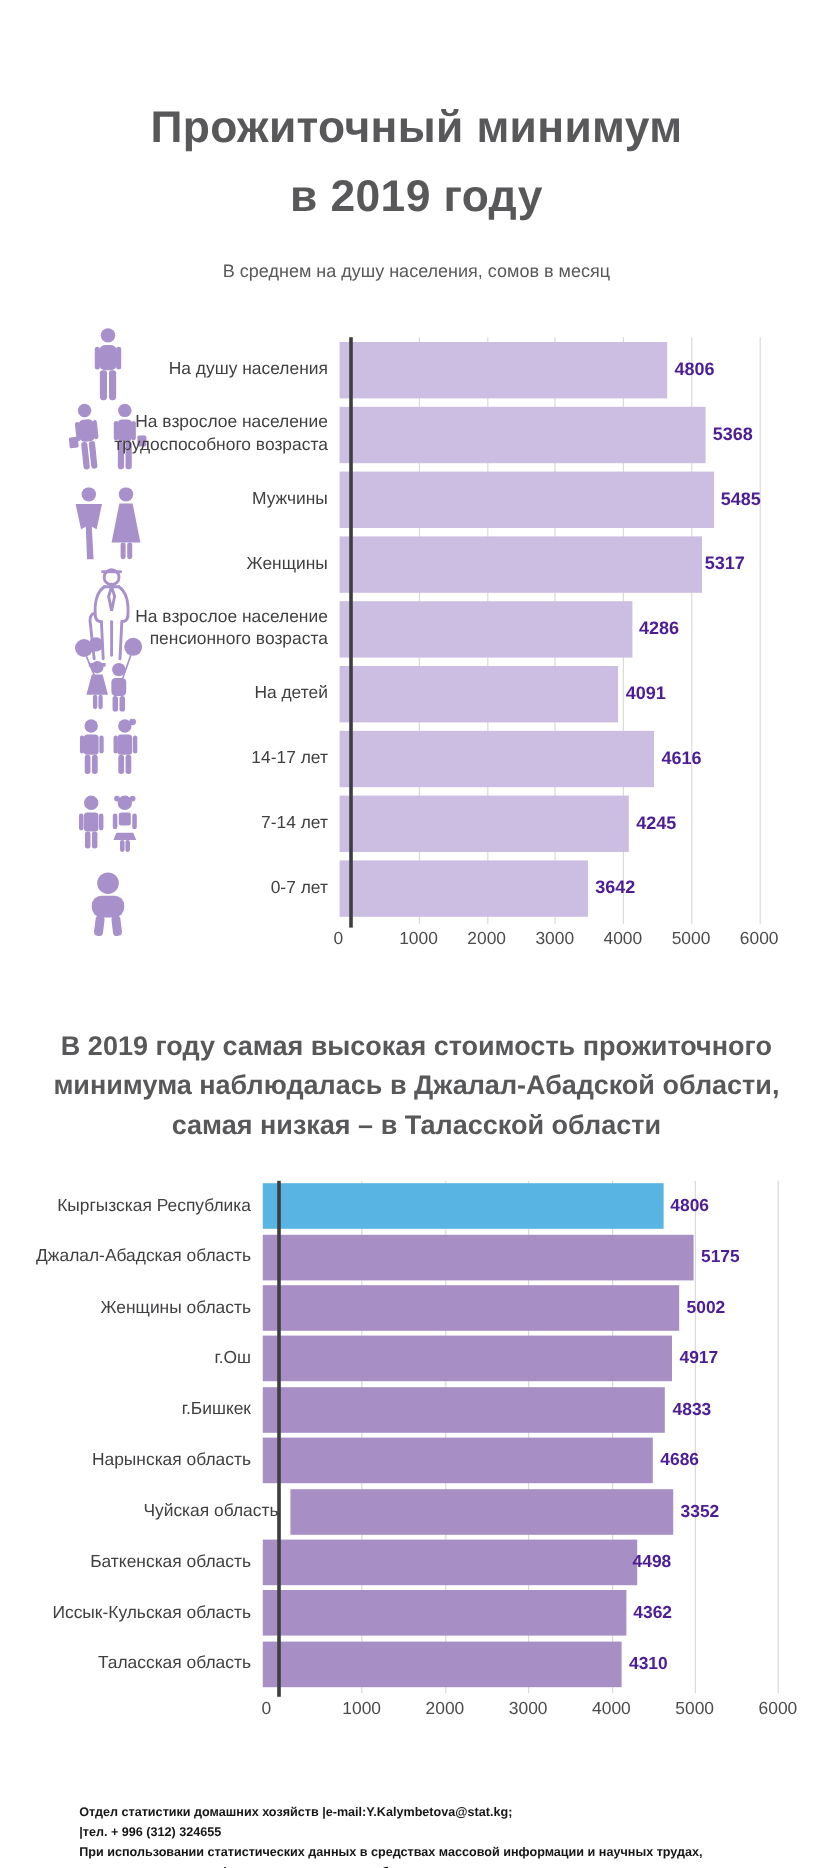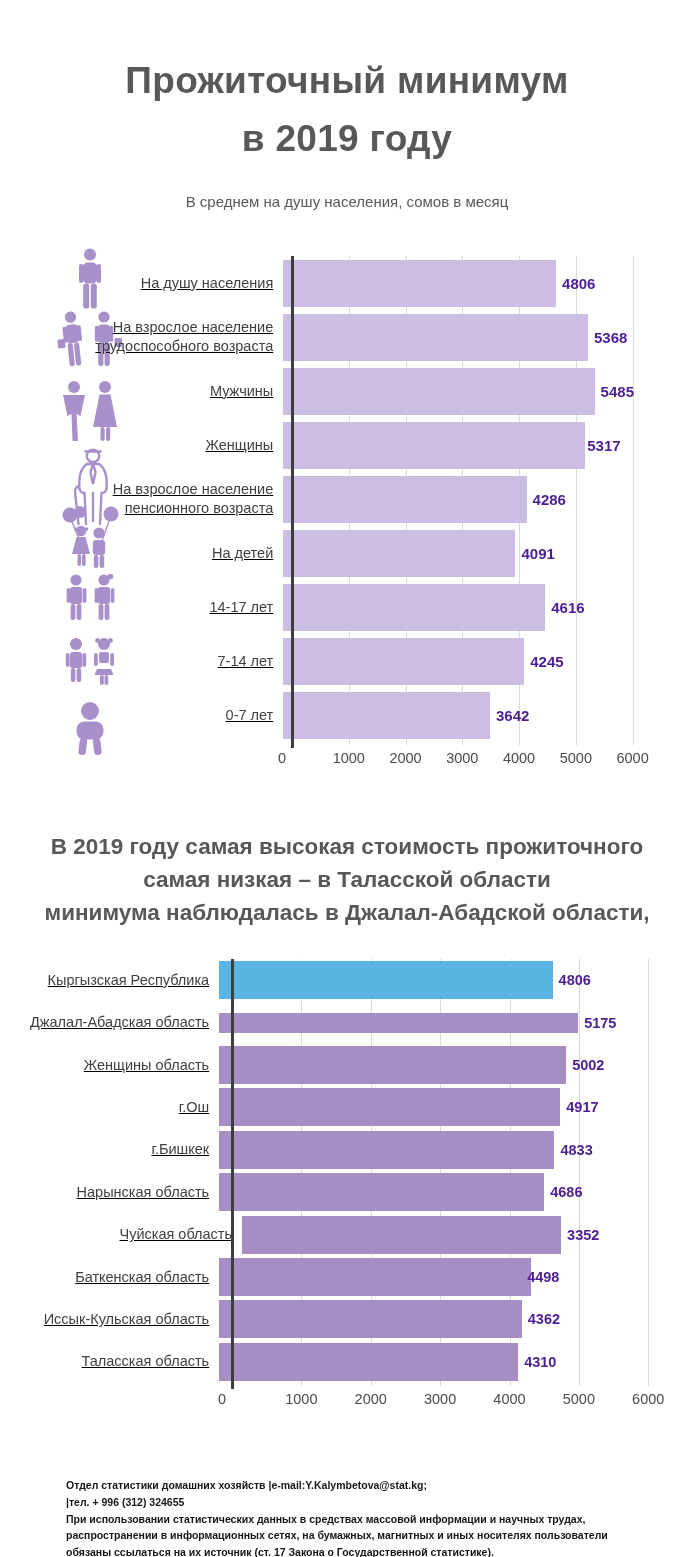--- a/index.html
+++ b/index.html
@@ -1,25 +1,25 @@
 <!DOCTYPE html>
 <html><head>
 <meta charset="utf-8">
 <style>
   * { margin:0; padding:0; box-sizing:border-box; }
   body { background:#ffffff; font-family:"Liberation Sans", sans-serif; }
   .page { position:relative; width:694px; height:1557px; background:#fff; overflow:hidden; }
 
   
-  .hdr { padding-top:52px; text-align:center; }
+  .hdr { padding-top:77px; text-align:center; }
   .title { font-size:37px; line-height:58px; font-weight:bold; color:#58585a; letter-spacing:.3px; }
   .subtitle { margin-top:25px; font-size:15px; color:#58585a; }
 
   
-  .chart { position:relative;text-decoration:underline; }
+  .chart { position:relative; }
   .chart1 { margin-top:46px; }
   .chart2 { margin-top:30px; }
   .rows { position:relative; z-index:1; }
   .crow { display:flex; align-items:center; }
   .clabel { text-align:right; color:#3f3f41; font-size:14.5px; line-height:1.28; }
   .chart1 .clabel { width:292px; padding-left:76px; padding-right:10px; }
   .chart2 .clabel { width:232px; padding-right:10px; }
   .ctrack { position:relative; }
   .cbar { position:absolute; left:0; top:0; height:100%; }
   .cvalue { position:absolute; top:50%; transform:translateY(-50%); font-weight:bold; color:#4c1d95; white-space:nowrap; }
@@ -263,22 +263,22 @@
         <span class="tick" style="left: 113.538px;">2000</span>
         <span class="tick" style="left: 170.308px;">3000</span>
         <span class="tick" style="left: 227.077px;">4000</span>
         <span class="tick" style="left: 283.846px;">5000</span>
         <span class="tick" style="left: 340.615px;">6000</span>
       </div>
     </div>
 
   <div class="mid" id="mid-heading">
       <div>В 2019 году самая высокая стоимость прожиточного</div>
+      <div>минимума наблюдалась в Джалал-Абадской области,</div>
       <div>самая низкая – в Таласской области</div>
-      <div>минимума наблюдалась в Джалал-Абадской области,</div>
     </div>
 
   <div class="chart chart2" id="chart2">
       <div class="grid" style="left: 232px; width: 444px; height: 427px;">
         <div class="gridline" style="left: 69.375px;"></div>
         <div class="gridline" style="left: 138.75px;"></div>
         <div class="gridline" style="left: 208.125px;"></div>
         <div class="gridline" style="left: 277.5px;"></div>
         <div class="gridline" style="left: 346.875px;"></div>
         <div class="gridline" style="left: 416.25px;"></div>
@@ -287,21 +287,21 @@
       <div class="rows">
         <div class="crow" style="height: 42.4px;">
           <div class="clabel">Кыргызская Республика</div>
           <div class="ctrack" style="width: 504px; height: 38px;">
             <div class="cbar" style="width: 333.416px; background: rgb(88, 181, 227);"></div>
             <div class="cvalue" style="left: 339.416px;">4806</div>
           </div>
         </div>
         <div class="crow" style="height: 42.4px;">
           <div class="clabel">Джалал-Абадская область</div>
-          <div class="ctrack" style="width: 504px; height: 20px;">
+          <div class="ctrack" style="width: 504px; height: 38px;">
             <div class="cbar" style="width: 359.016px; background: rgb(167, 143, 198);"></div>
             <div class="cvalue" style="left: 365.016px;">5175</div>
           </div>
         </div>
         <div class="crow" style="height: 42.4px;">
           <div class="clabel">Женщины область</div>
           <div class="ctrack" style="width: 504px; height: 38px;">
             <div class="cbar" style="width: 347.014px; background: rgb(167, 143, 198);"></div>
             <div class="cvalue" style="left: 353.014px;">5002</div>
           </div>

